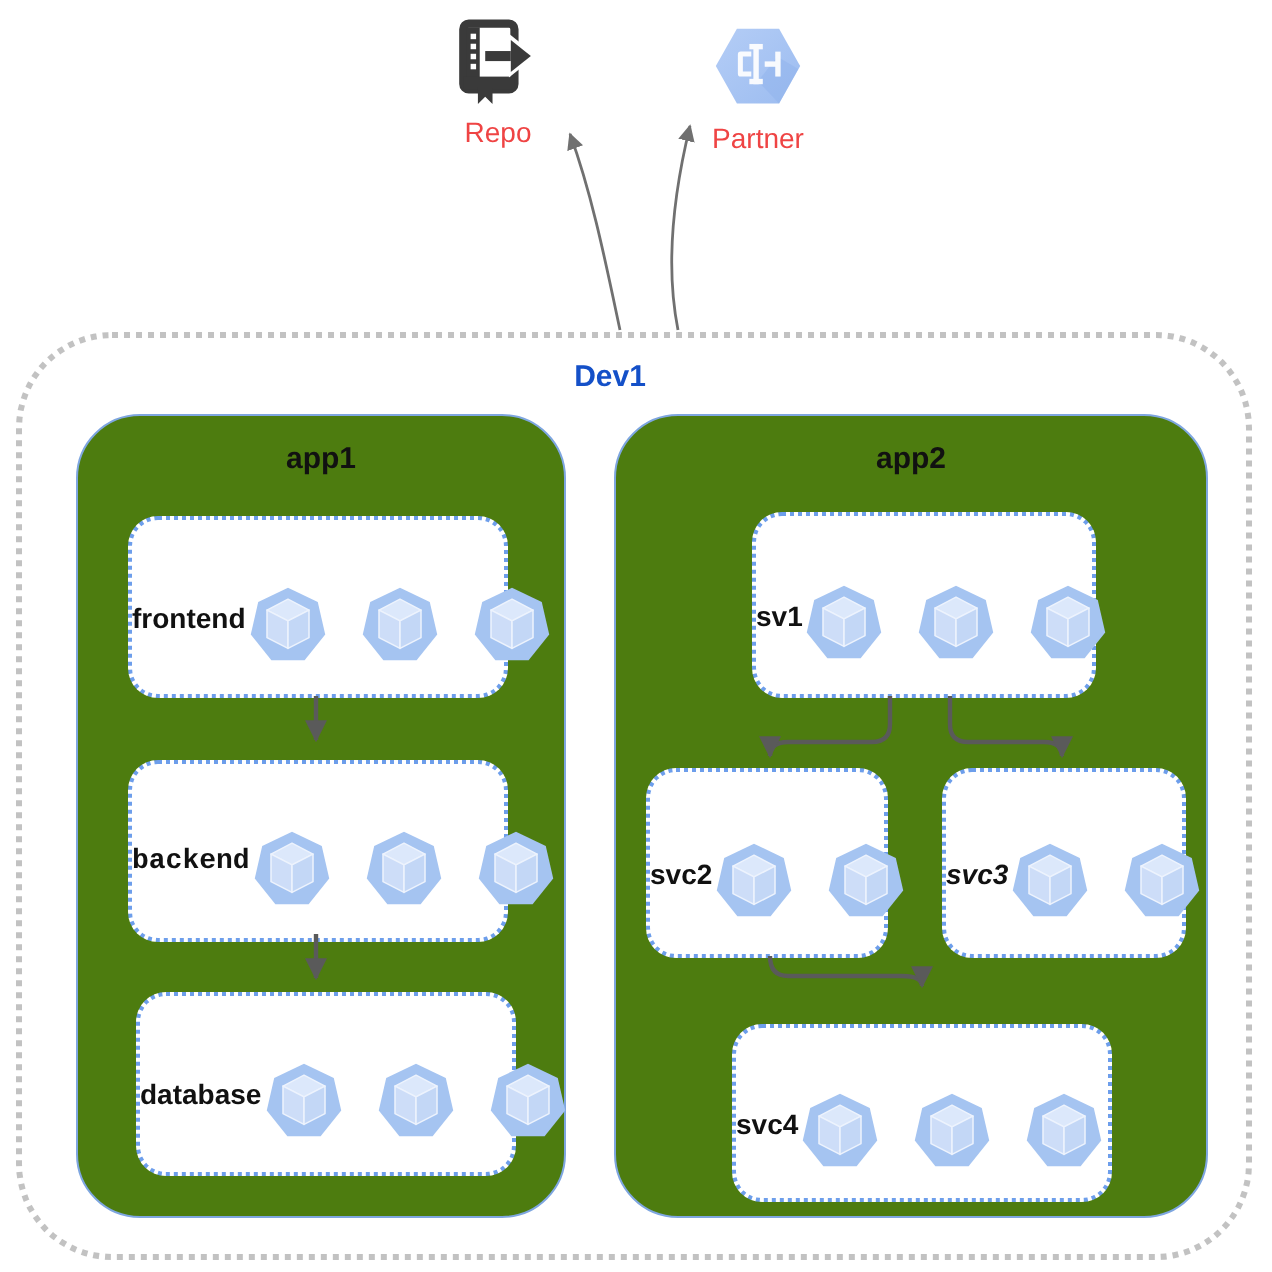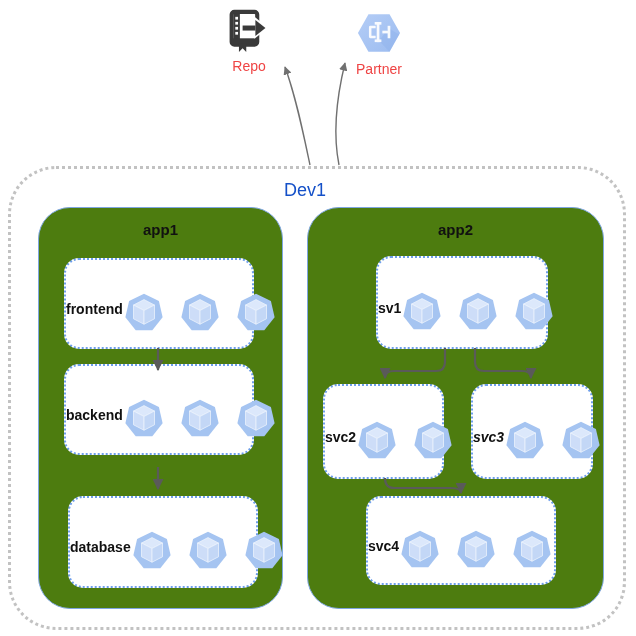--- a/index.html
+++ b/index.html
@@ -29,21 +29,21 @@
   
   .boundary{
     left:8px;top:166px;width:618px;height:464px;
     border:3px dotted var(--boundary-border);
     border-radius:48px;
     background:#ffffff;
   }
   .boundary-label{
     left:255px;top:180px;width:100px;
     text-align:center;
-    font-size:18px;font-weight:normal;
+    font-size:15px;font-weight:bold;
     color:var(--boundary-label);
   }
 
   
   .cluster{
     border:1.5px solid var(--cluster-border);
     border-radius:32px;
     background:#4d7c0f;
   }
   .cluster-label{
@@ -63,27 +63,27 @@
     display:flex;align-items:center;
     padding-top:10px;
   }
   .service-label{
     font-size:14px;font-weight:bold;color:var(--label);
     line-height:18px;
   }
   .pods{display:flex;gap:14px;margin-top:6px;}
 
   .svc-frontend{left:25px;top:50px;width:190px;height:91px;}
-  .svc-backend{left:25px;top:156px;width:190px;height:91px;}
+  .svc-backend{left:25px;top:172px;width:190px;height:91px;font-family:Liberation Mono, monospace;}
   .svc-database{left:29px;top:288px;width:190px;height:92px;}
 
   .svc-sv1{left:68px;top:48px;width:172px;height:93px;}
   .svc-svc2{left:15px;top:176px;width:121px;height:95px;}
   .svc-svc3{left:163px;top:176px;width:122px;height:95px;font-style:italic;}
-  .svc-svc4{left:58px;top:288px;width:190px;height:89px;text-align:center;}
+  .svc-svc4{left:58px;top:304px;width:190px;height:89px;text-align:center;}
 
   .edge-layer{left:0;top:0;width:636px;height:636px;pointer-events:none;z-index:6;}
   .edge{stroke:var(--edge);stroke-width:2.2;fill:none;}
   .edge-thin{stroke:var(--edge-thin);stroke-width:1.4;fill:none;}
 
   .node-repo{left:213px;top:8px;width:72px;}
   .node-partner{left:343px;top:9px;width:72px;}
 </style>
 </head>
 <body>

